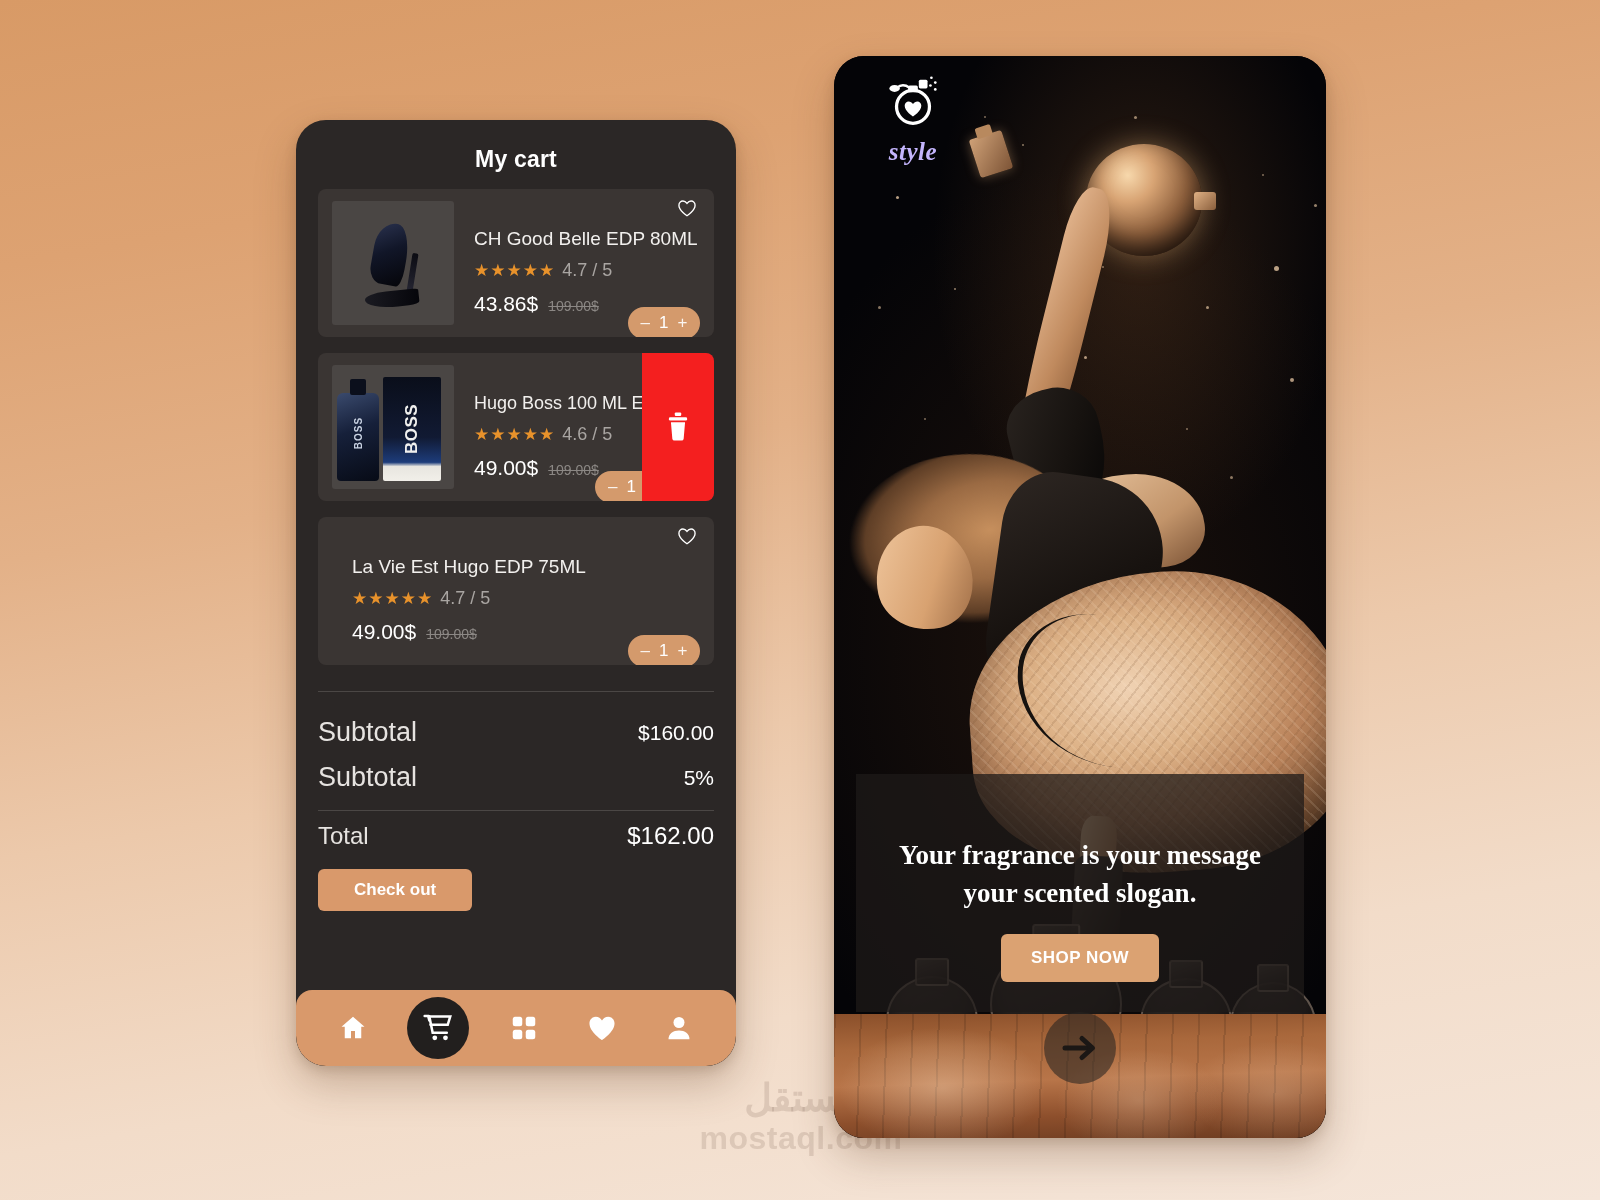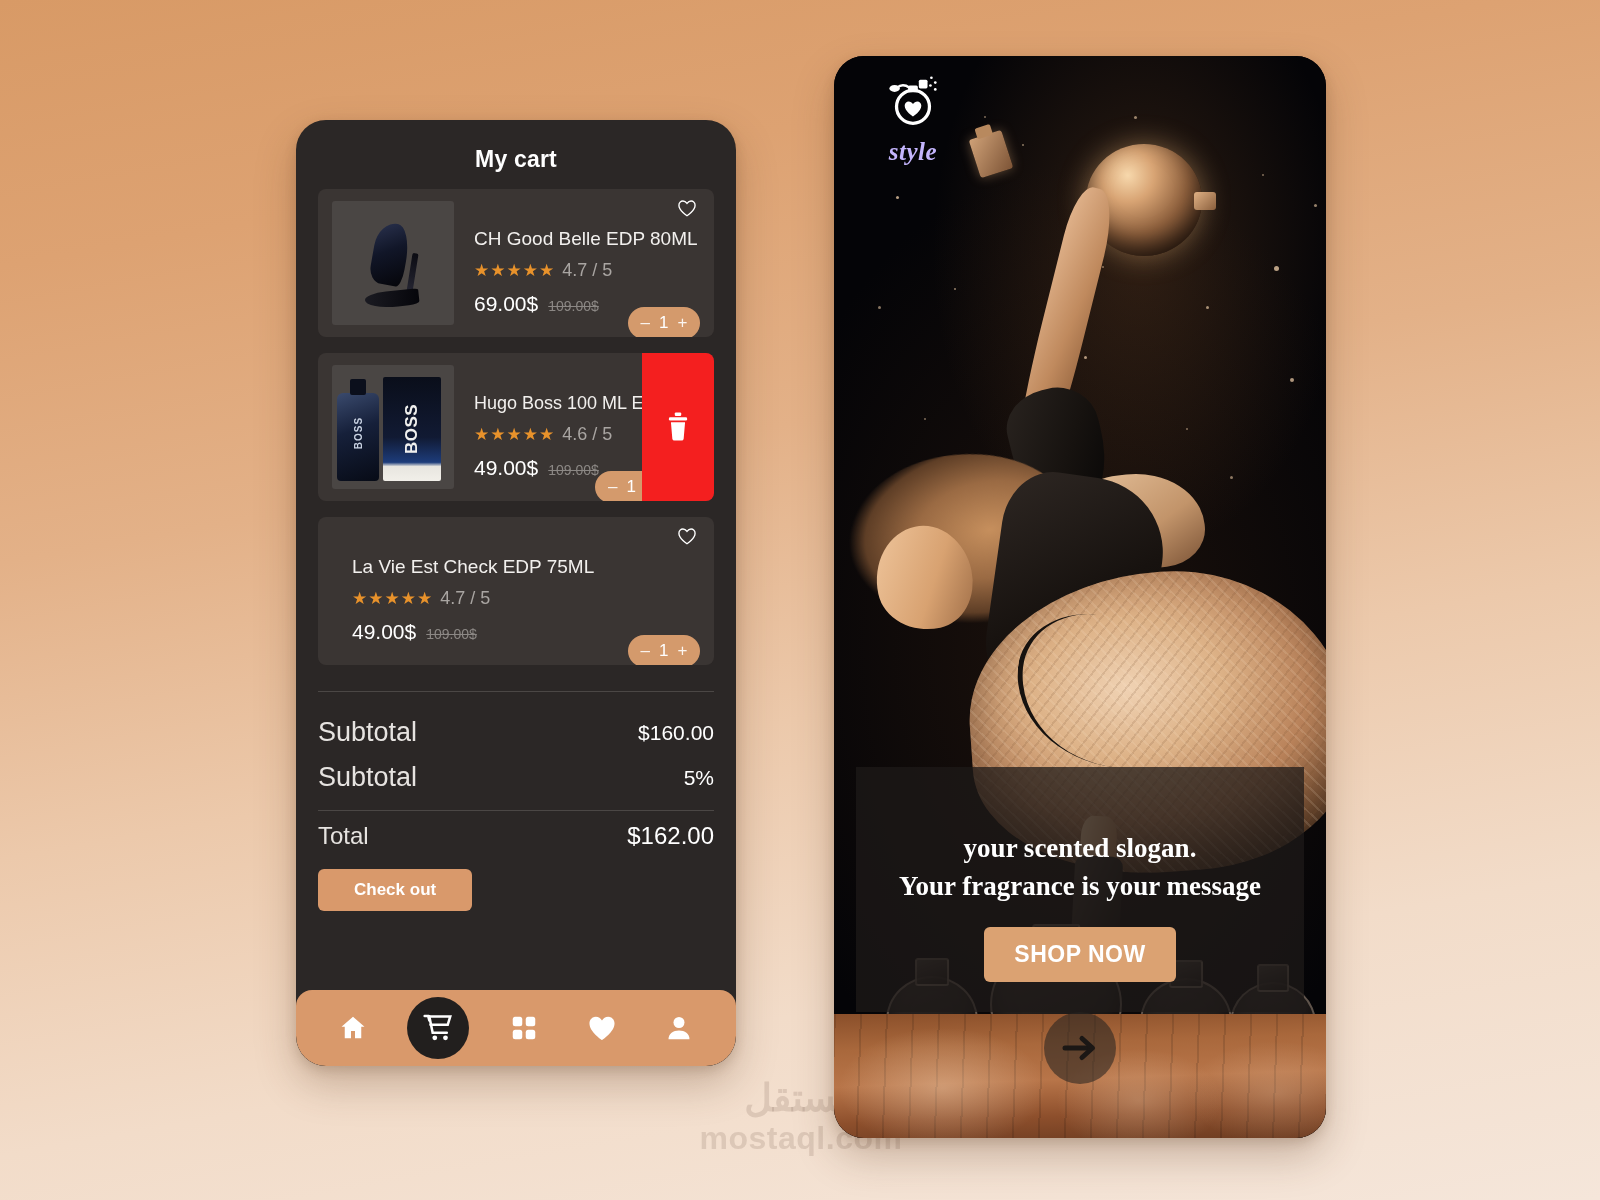--- a/index.html
+++ b/index.html
@@ -475,21 +475,21 @@
     font-family: "Liberation Serif", serif;
     font-weight: bold;
     font-size: 27px;
     line-height: 38px;
   }
   .shop-now-btn {
     margin: 22px auto 0 auto;
     display: block;
     background: #dba272;
     color: #ffffff;
-    font-size: 23px;
+    font-size: 17px;
     font-weight: bold;
     letter-spacing: 0.5px;
     border: none;
     border-radius: 6px;
     padding: 14px 30px;
     cursor: pointer;
     font-family: "Liberation Sans", sans-serif;
   }
 
   .next-arrow {
@@ -605,21 +605,21 @@
       <div class="item-info">
         <svg class="fav-heart" viewBox="0 0 24 24">
           <path d="M12 20.5C12 20.5 3.2 15 3.2 8.9c0-2.7 2-4.6 4.4-4.6 1.8 0 3.3 1.1 4.4 2.6 1.1-1.5 2.6-2.6 4.4-2.6 2.4 0 4.4 1.9 4.4 4.6C20.8 15 12 20.5 12 20.5z" fill="none" stroke="#ffffff" stroke-width="1.5"></path>
         </svg>
         <div class="item-name">CH Good Belle EDP 80ML</div>
         <div class="item-rating">
           <span class="stars">★★★★★</span>
           <span class="rating-val">4.7 / 5</span>
         </div>
         <div class="item-prices">
-          <span class="price-now">69.00$</span>
+          <span class="price-now">43.86$</span>
           <span class="price-old">109.00$</span>
         </div>
         <div class="stepper">
           <span class="minus">–</span>
           <span class="qty">1</span>
           <span class="plus">+</span>
         </div>
       </div>
     </div>
 
@@ -658,21 +658,21 @@
           <path d="M5.4 9.5h13.2l-1.3 15.4a2 2 0 0 1-2 1.8H8.7a2 2 0 0 1-2-1.8L5.4 9.5z" fill="#ffffff"></path>
         </svg>
       </div>
     </div>
 
     <div class="cart-item" id="cart-item-3">
       <div class="item-info">
         <svg class="fav-heart" viewBox="0 0 24 24">
           <path d="M12 20.5C12 20.5 3.2 15 3.2 8.9c0-2.7 2-4.6 4.4-4.6 1.8 0 3.3 1.1 4.4 2.6 1.1-1.5 2.6-2.6 4.4-2.6 2.4 0 4.4 1.9 4.4 4.6C20.8 15 12 20.5 12 20.5z" fill="none" stroke="#ffffff" stroke-width="1.5"></path>
         </svg>
-        <div class="item-name">La Vie Est Check EDP 75ML</div>
+        <div class="item-name">La Vie Est Hugo EDP 75ML</div>
         <div class="item-rating">
           <span class="stars">★★★★★</span>
           <span class="rating-val">4.7 / 5</span>
         </div>
         <div class="item-prices">
           <span class="price-now">49.00$</span>
           <span class="price-old">109.00$</span>
         </div>
         <div class="stepper">
           <span class="minus">–</span>
@@ -796,22 +796,22 @@
       <ellipse cx="13" cy="19" rx="5.4" ry="3.6" fill="#ffffff"></ellipse>
       <circle cx="51" cy="8" r="1.4" fill="#ffffff"></circle>
       <circle cx="55" cy="13" r="1.4" fill="#ffffff"></circle>
       <circle cx="50" cy="16" r="1.4" fill="#ffffff"></circle>
       <circle cx="55" cy="20" r="1.4" fill="#ffffff"></circle>
     </svg>
     <div class="logo-word">style</div>
   </div>
 
   <div class="promo-card">
+    <div class="promo-slogan">Your fragrance is your message</div>
     <div class="promo-slogan">your scented slogan.</div>
-    <div class="promo-slogan">Your fragrance is your message</div>
     <button class="shop-now-btn">SHOP NOW</button>
   </div>
 
   <div class="next-arrow">
     <svg width="38" height="30" viewBox="0 0 38 30">
       <path d="M4 15h26" stroke="#1b1715" stroke-width="5" stroke-linecap="round" fill="none"></path>
       <path d="M21 5.5L31.5 15 21 24.5" stroke="#1b1715" stroke-width="5" stroke-linecap="round" stroke-linejoin="round" fill="none"></path>
     </svg>
   </div>
 </div>

